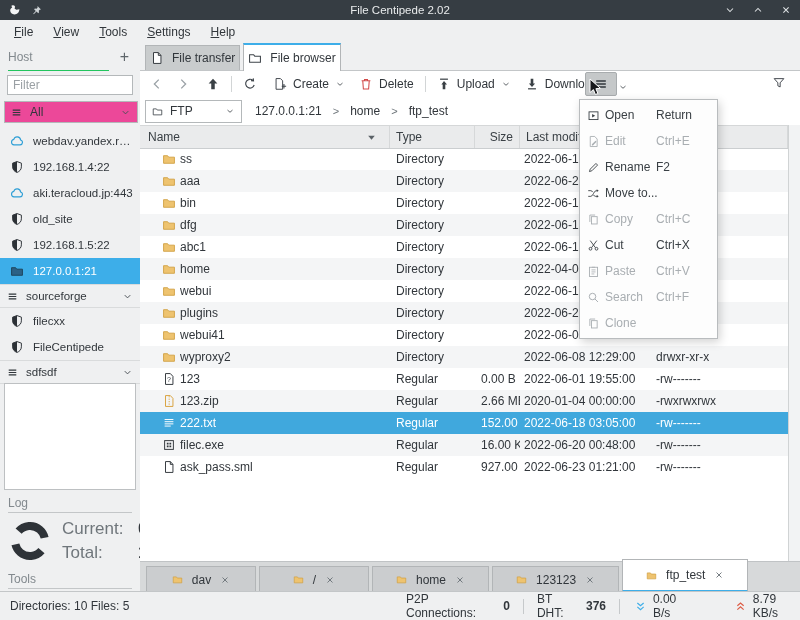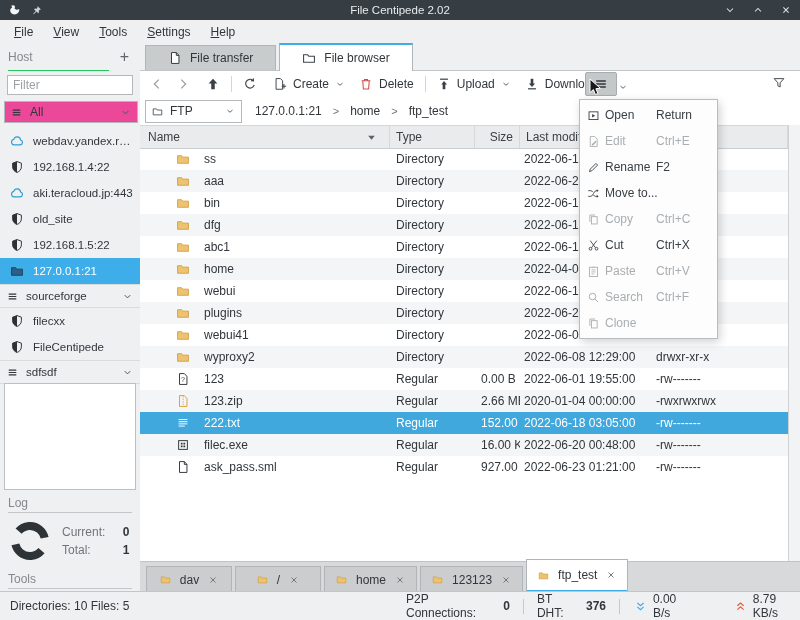--- a/index.html
+++ b/index.html
@@ -42,29 +42,29 @@
   .group-hd{height:22px;display:flex;align-items:center;gap:8px;padding:0 7px;
             border-top:1px solid #d9dbdc;border-bottom:1px solid #d9dbdc;}
   .group-hd .lbl{font-size:11.5px;}
   .log-view{position:absolute;top:339px;left:4px;width:130px;height:105px;background:#fff;border:1px solid #bdc0c2;}
   .side-sec{position:absolute;left:8px;right:8px;height:18px;color:#82898e;
             border-bottom:1px solid #c3c6c8;display:flex;align-items:center;}
   .log-label{top:450px;}
   .tools-label{top:526px;}
   .counters{position:absolute;top:472px;left:8px;right:2px;height:50px;display:flex;align-items:center;gap:10px;}
   .donut{width:44px;height:44px;display:inline-flex;}
-  .counter-grid{display:grid;grid-template-columns:auto 20px;gap:4px 4px;font-size:12px;align-items:center;}
+  .counter-grid{display:grid;grid-template-columns:auto 20px;gap:4px 4px;font-size:17px;align-items:center;}
   .clabel{color:#6f767b;}
   .cval{font-weight:bold;text-align:right;}
 
   
   .main{position:absolute;top:44px;left:140px;right:0;bottom:28px;background:#fff;}
   .tabstrip{position:absolute;top:0;left:0;right:0;height:26px;background:#eff0f1;
             border-bottom:1px solid #c3c6c8;display:flex;align-items:flex-end;padding-left:5px;}
-  .mtab{height:24px;display:flex;align-items:center;gap:8px;padding:0 22px;background:#c9cccd;
+  .mtab{height:24px;display:flex;align-items:center;gap:8px;padding:0 4px;background:#c9cccd;
         border:1px solid #b2b5b7;border-bottom:none;margin-right:3px;}
   .mtab.active{background:#fff;border-top:2px solid #3daee9;height:26px;margin-bottom:-1px;z-index:2;}
 
   .toolbar{position:absolute;top:26px;left:0;right:0;height:27px;display:flex;align-items:center;padding-left:10px;}
   .tbtn{display:flex;align-items:center;gap:6px;}
   .tsep{width:1px;height:16px;background:#d2d5d6;margin:0 11px;}
   .nav{color:#9aa1a6;}.ml12{margin-left:12px}.ml14{margin-left:14px}.ml16{margin-left:16px}
   .menu-btn{position:absolute;left:445px;top:2px;width:30px;height:22px;background:#c5c8c9;
             border:1px solid #a8acae;border-radius:2px;display:flex;align-items:center;justify-content:center;}
   .menu-btn-caret{position:absolute;left:478px;top:12px;}
@@ -81,28 +81,28 @@
          border-top:1px solid #d5d7d8;border-bottom:1px solid #cbced0;}
   .th{display:flex;align-items:center;padding:0 6px;border-right:1px solid #d6d8d9;color:#3a4045;}
   .th-name{padding-left:8px;}
   .th-size{justify-content:flex-end;}
   .th .sorticon{margin-left:auto;margin-right:6px;}
   #tbody{position:absolute;top:104px;left:0;width:648px;}
   .trow{height:22px;display:grid;grid-template-columns:250px 85px 45px 130px 138px;align-items:center;}
   .trow.alt{background:#f4f5f6;}
   .trow.sel{background:#40a8dd;color:#fff;}
   .td{padding:0 6px;white-space:nowrap;overflow:hidden;}
-  .td.name{display:flex;align-items:center;gap:14px;padding-left:36px;}
+  .td.name{display:flex;align-items:center;gap:4px;padding-left:22px;}
   .td.size{text-align:right;}
   .td.modified{padding-left:4px;}
   .scroll-track{position:absolute;top:81px;left:648px;right:0;bottom:30px;background:#f2f3f4;border-left:1px solid #d0d3d4;}
 
   .bottom-strip{position:absolute;left:0;right:0;bottom:0;height:30px;background:#d7d9da;
                 border-top:1px solid #c0c3c5;display:flex;align-items:flex-end;padding-left:6px;}
-  .btab{height:25px;display:flex;align-items:center;gap:9px;padding:0 11px;background:#cbcdcf;
+  .btab{height:25px;display:flex;align-items:center;gap:9px;padding:0 23px;background:#cbcdcf;
         border:1px solid #b2b5b7;border-bottom:none;margin-right:3px;min-width:62px;justify-content:center;}
   .btab .lbl{white-space:nowrap;}
   .btab.active{background:#fff;height:30px;border-bottom:2px solid #3daee9;}
   .btab .ic.xs{color:#6d747a;}
 
   
   .statusbar{position:absolute;left:0;right:0;bottom:0;height:28px;background:#eff0f1;
              border-top:1px solid #c3c6c8;display:flex;align-items:center;}
   .sb-left{width:240px;padding-left:10px;flex:none;}
   .sb-group{display:flex;align-items:center;}

